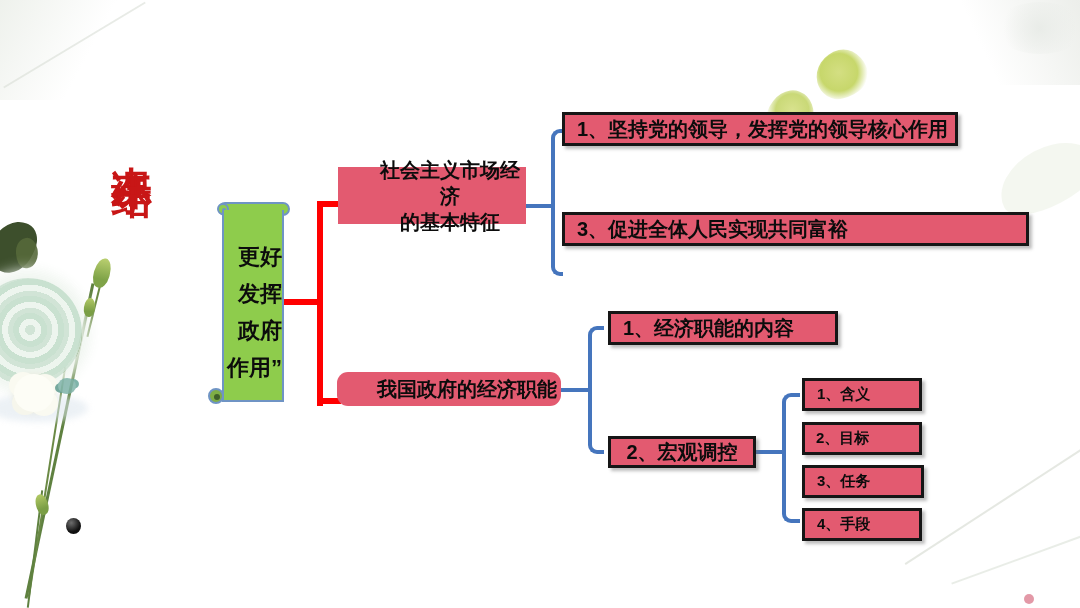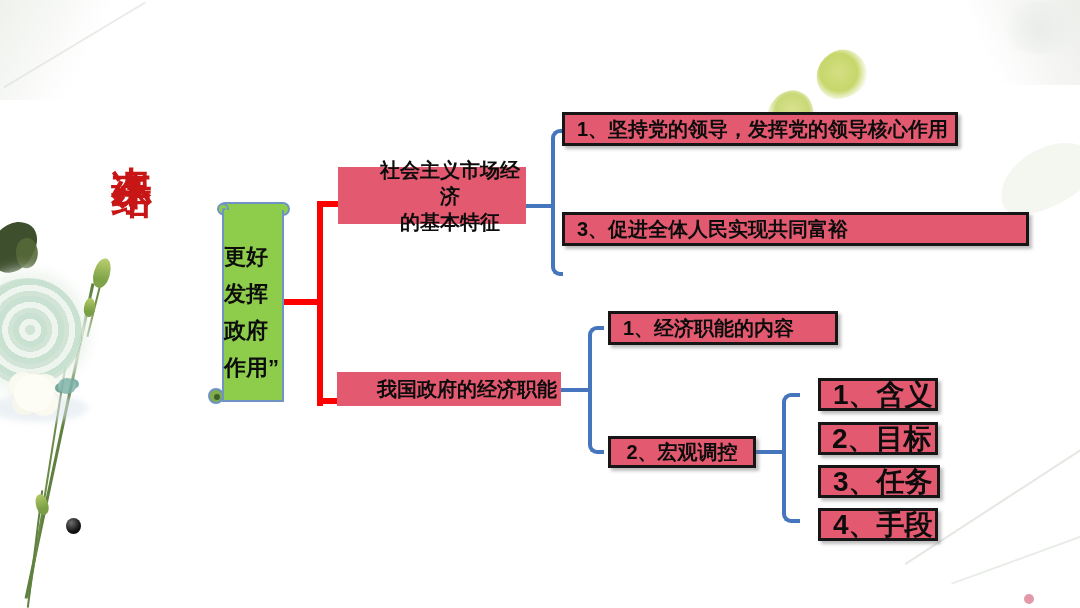--- a/index.html
+++ b/index.html
@@ -65,41 +65,41 @@
   
   .scroll-part{position:absolute;z-index:3;box-sizing:border-box;}
   .scroll-roll{left:218px;top:202px;width:72px;height:14px;border-radius:8px;
     background:#8ecc4c;border:2px solid #6f94c4;}
   .scroll-curl-top{left:217px;top:203px;width:12px;height:12px;border-radius:50%;
     background:#8ecc4c;border:2px solid #6f94c4;}
   .scroll-curl-top::after{content:"";position:absolute;left:3px;top:3px;width:4px;height:4px;
     border-radius:50%;background:#6f94c4;}
   .scroll-body{left:222px;top:210px;width:62px;height:192px;
     background:#8ecc4c;border:2px solid #6f94c4;border-top:none;
-    text-align:left;padding-top:28px;font-size:22px;font-weight:bold;line-height:37px;color:#0c0c0c;}
+    text-align:right;padding-top:28px;font-size:22px;font-weight:bold;line-height:37px;color:#0c0c0c;}
   .scroll-curl-bot{left:208px;top:388px;width:16px;height:16px;border-radius:50%;
     background:#7fae46;border:2px solid #6f94c4;}
   .scroll-curl-bot::after{content:"";position:absolute;left:4px;top:4px;width:6px;height:6px;
     border-radius:50%;background:#3f5f2a;}
 
   
   .red{position:absolute;background:#ff0000;z-index:2;}
   .blue{position:absolute;background:#4575bd;z-index:2;}
   .br{position:absolute;z-index:2;box-sizing:border-box;}
   .br-top{border-left:4px solid #4575bd;border-top:4px solid #4575bd;border-top-left-radius:9px;}
   .br-bot{border-left:4px solid #4575bd;border-bottom:4px solid #4575bd;border-bottom-left-radius:9px;}
 
   
   .node{position:absolute;background:#e35a70;z-index:3;box-sizing:border-box;
     font-weight:bold;color:#0c0c0c;}
   .node.plain{display:flex;align-items:center;justify-content:center;text-align:center;padding-left:36px;}
   .node.boxed{border:3px solid #161616;box-shadow:3px 3px 3px rgba(110,110,110,.45);
     display:flex;align-items:center;padding-left:12px;}
   .f20{font-size:20px;}
-  .f21{font-size:28px;margin-left:16px;}
+  .f21{font-size:15px;}
 </style>
 </head>
 <body>
 
 <div class="stage">
 
   <div class="deco corner-tl"></div>
   <div class="deco corner-tl-line"></div>
   <div class="deco corner-tr"></div>
   <div class="deco tr-blob"></div>
@@ -149,21 +149,21 @@
     <div>的基本特征</div>
   </div>
 
   <div class="blue" style="left:526px;top:204px;width:27px;height:4px;"></div>
   <div class="br br-top" style="left:551px;top:129px;width:12px;height:78px;"></div>
   <div class="br br-bot" style="left:551px;top:204px;width:12px;height:72px;"></div>
 
   <div class="node boxed f20" style="left:562px;top:112px;width:396px;height:34px;">1、坚持党的领导，发挥党的领导核心作用</div>
   <div class="node boxed f20" style="left:562px;top:212px;width:467px;height:34px;">3、促进全体人民实现共同富裕</div>
 
-  <div class="node plain f20" style="left:337px;top:372px;width:224px;height:34px;">我国政府的经济职能</div>
+  <div class="node plain f20" style="left:337px;top:372px;width:224px;height:34px;border-radius:11px;">我国政府的经济职能</div>
 
   <div class="blue" style="left:561px;top:388px;width:30px;height:4px;"></div>
   <div class="br br-top" style="left:588px;top:326px;width:16px;height:64px;"></div>
   <div class="br br-bot" style="left:588px;top:390px;width:16px;height:64px;"></div>
 
   <div class="node boxed f20" style="left:608px;top:311px;width:230px;height:34px;">1、经济职能的内容</div>
   <div class="node boxed f20" style="left:608px;top:436px;width:148px;height:32px;padding-left:0;justify-content:center;">2、宏观调控</div>
 
   <div class="blue" style="left:756px;top:450px;width:29px;height:4px;"></div>
   <div class="br br-top" style="left:782px;top:393px;width:18px;height:59px;"></div>

